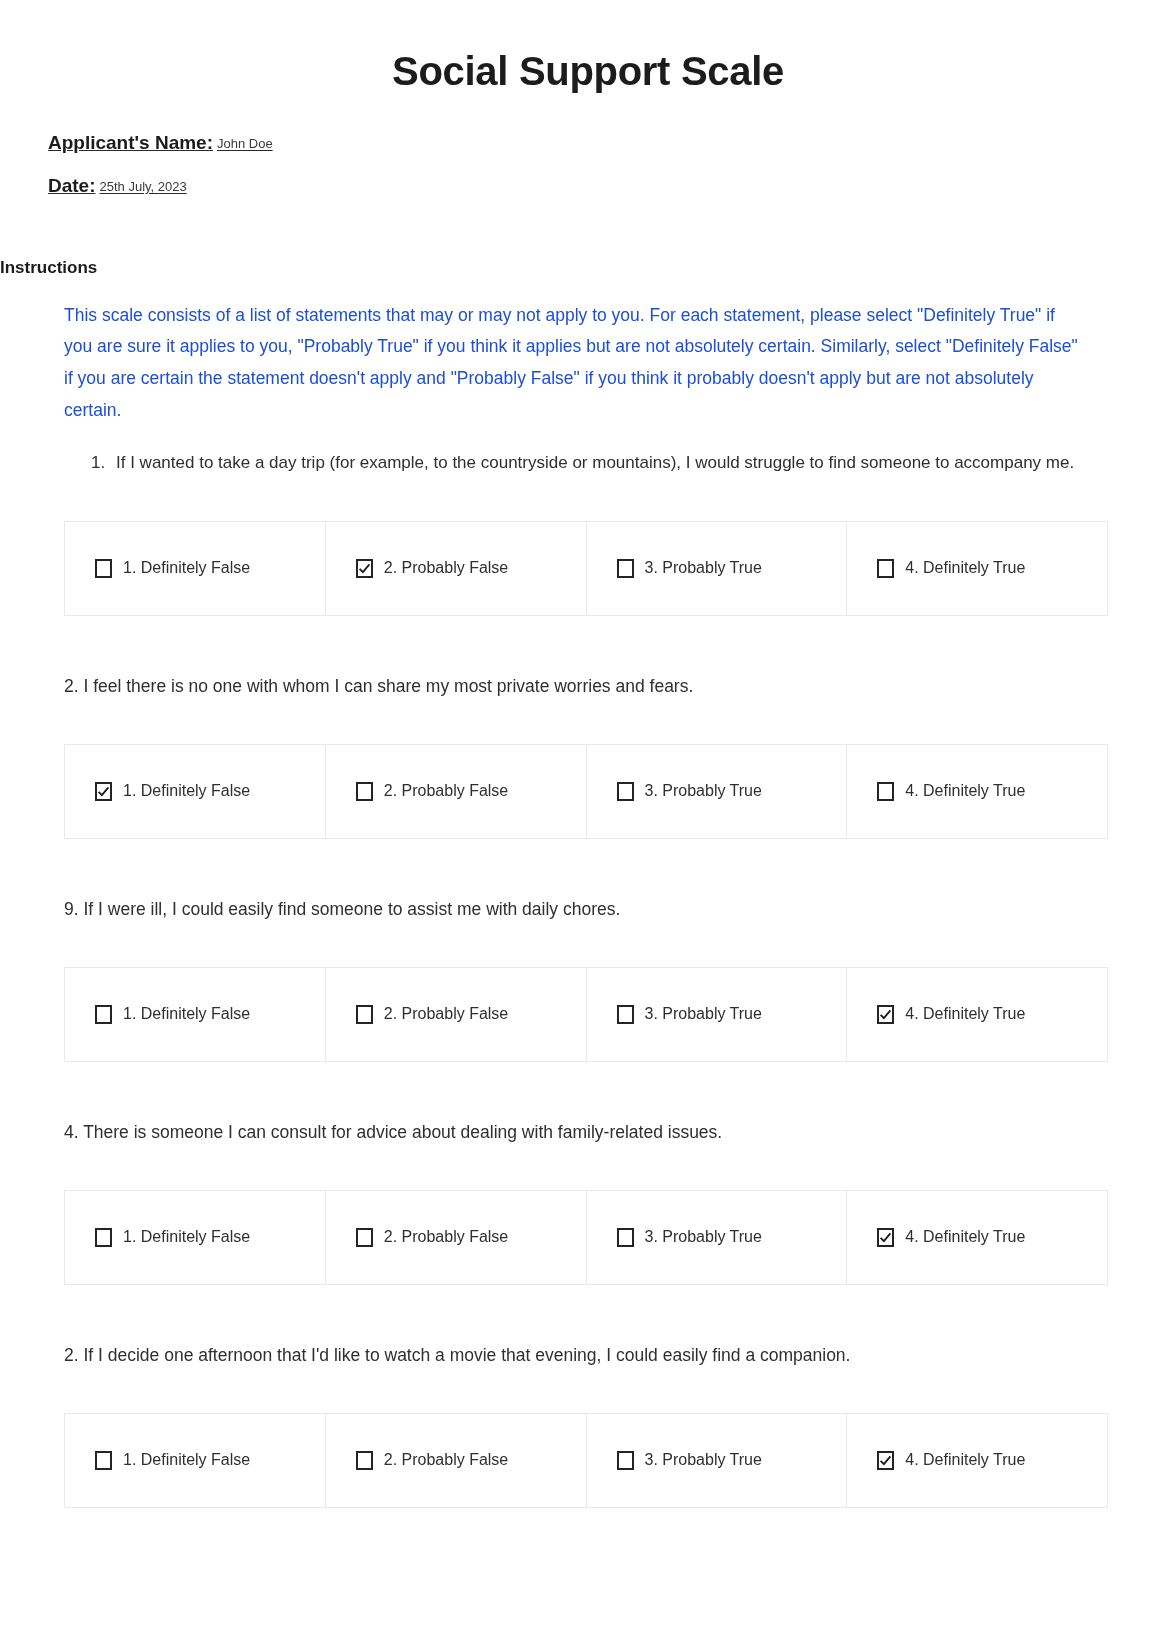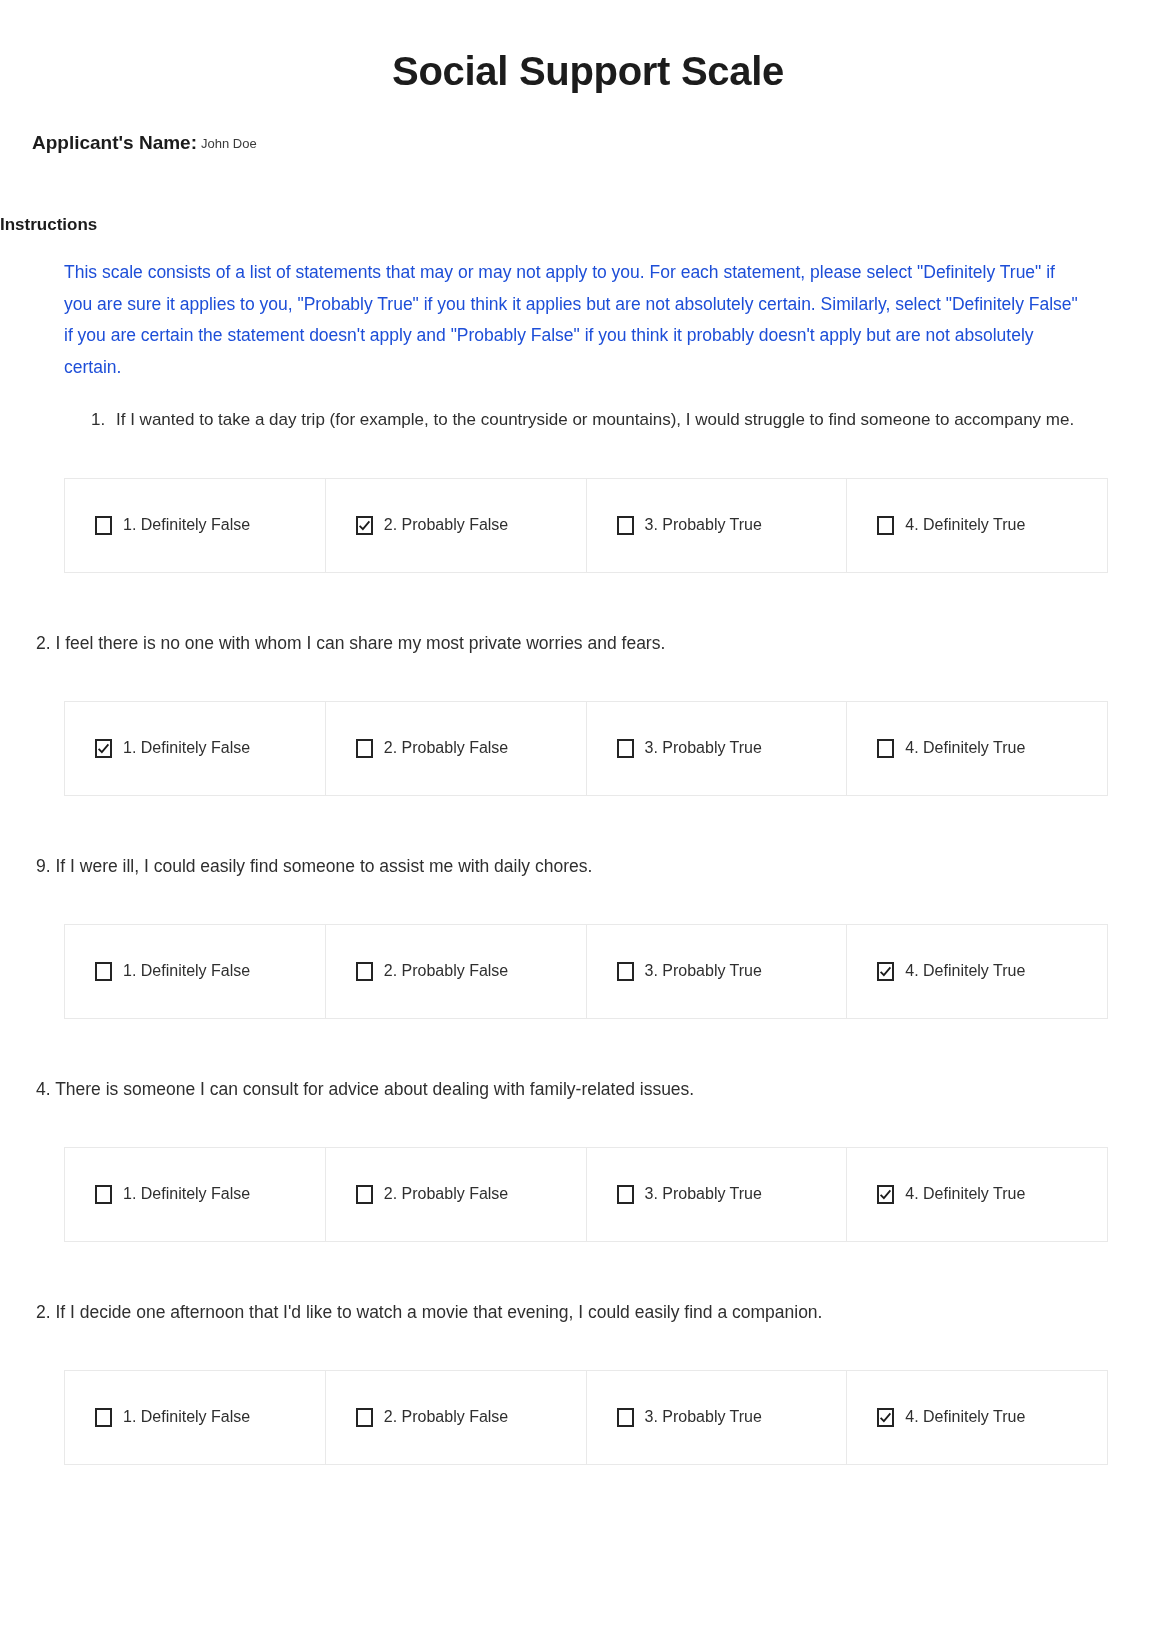--- a/index.html
+++ b/index.html
@@ -31,21 +31,22 @@
     font-weight: bold;
     color: #1c1c1c;
     letter-spacing: -0.3px;
     margin: 0;
     padding-top: 48px;
     line-height: 1.15;
   }
 
   .meta-block {
     margin-top: 38px;
-    padding-left: 32px;
+    padding-left: 48px;
+    text-decoration: underline;
   }
 
   .meta-row {
     margin-bottom: 20px;
     line-height: 1.2;
   }
 
   .meta-label {
     font-size: 19px;
     font-weight: bold;
@@ -82,21 +83,21 @@
     padding-right: 100px;
   }
   .q1-list li {
     font-size: 17px;
     line-height: 1.62;
     color: #2f2f2f;
     padding-left: 6px;
   }
 
   .question-text {
-    padding-left: 36px;
+    padding-left: 64px;
     padding-right: 80px;
     font-size: 17.5px;
     line-height: 1.6;
     color: #2f2f2f;
     margin: 0;
   }
 
   .options-wrap {
     padding-left: 64px;
     padding-right: 68px;
@@ -158,20 +159,23 @@
 <body>
 
 <div class="page">
 
   <h1 class="title">Social Support Scale</h1>
 
   <div class="meta-block">
     <div class="meta-row">
       <span class="meta-label">Applicant's Name:</span><span class="meta-value">John Doe</span>
     </div>
+    <div class="meta-row">
+      <span class="meta-label">Date:</span><span class="meta-value">25th July, 2023</span>
+    </div>
   </div>
 
   <div class="section-heading">Instructions</div>
 
   <div class="instructions">
     <span>This scale consists of a list of statements that may or may not apply to you. For each statement, please select "Definitely True" if you are sure it applies to you, "Probably True" if you think it applies but are not absolutely certain. Similarly, select "Definitely False" if you are certain the statement doesn't apply and "Probably False" if you think it probably doesn't apply but are not absolutely</span><br>
     <span>certain.</span>
   </div>
 
   <ol class="q1-list">

